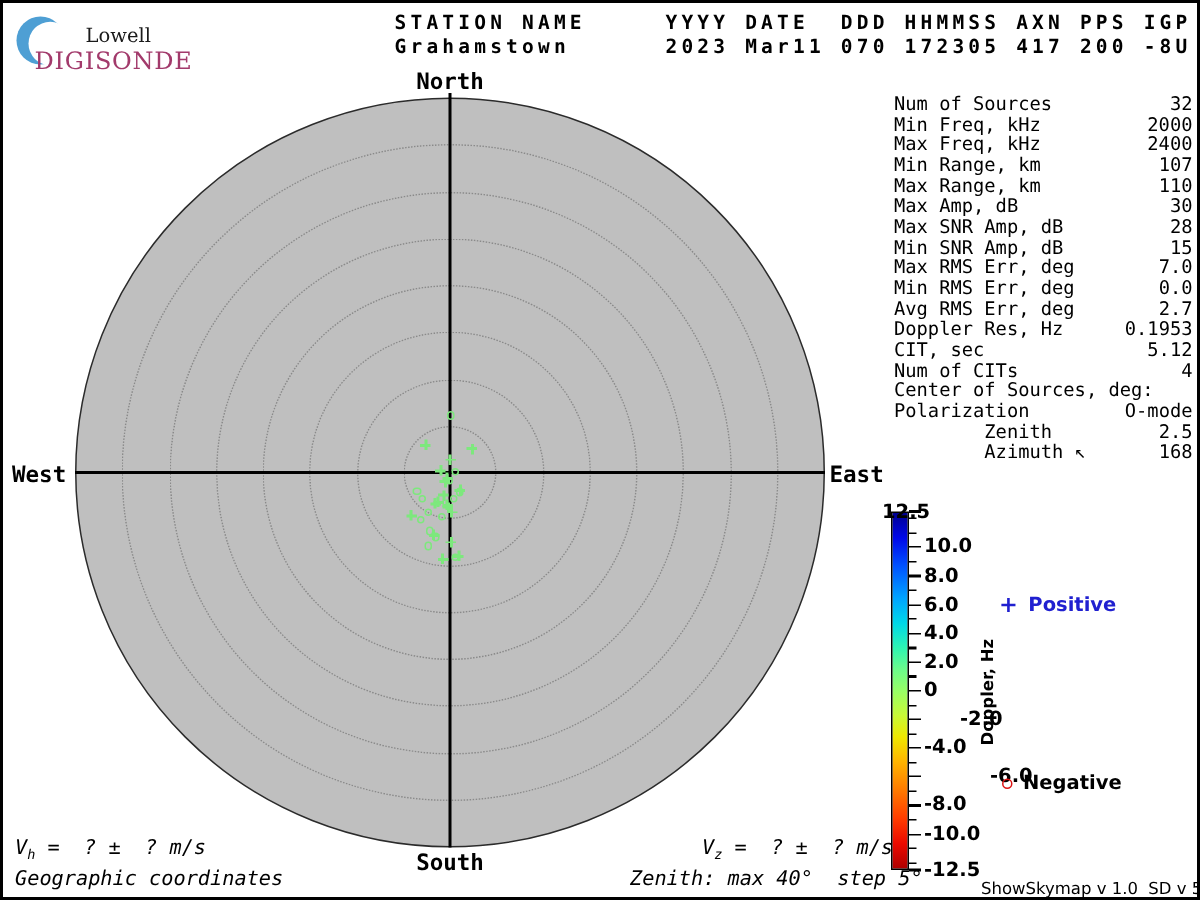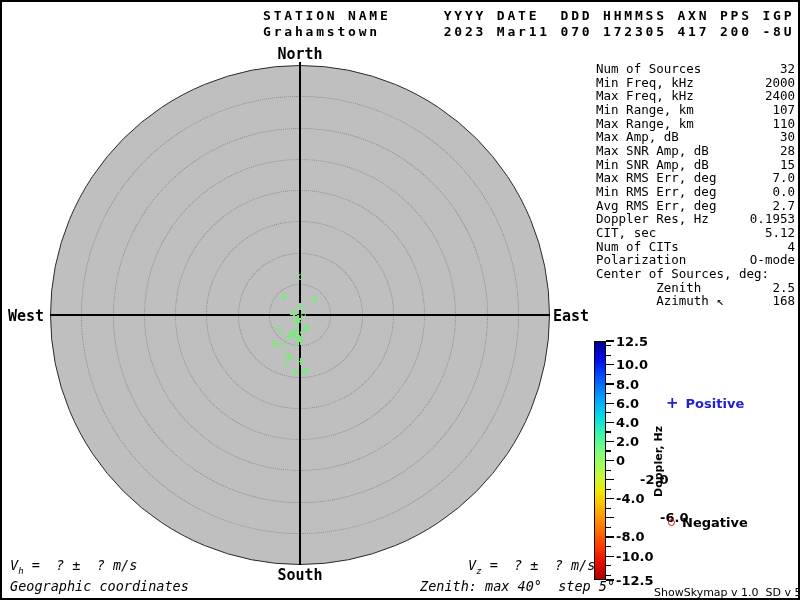--- a/index.html
+++ b/index.html
@@ -62,20 +62,28 @@
   #vz { left:466px; top:555px; }
   #zennote { left:418px; top:576px;text-align:right; }
   #version { position:absolute; left:652px; top:584px; font-family:"DejaVu Sans","Liberation Sans",sans-serif; font-size:11px; color:#000; white-space:pre; }
   sub { font-size:9px; }
 </style>
 </head>
 <body>
 
 <div id="frame">
 
+  <div id="logo">
+    <svg width="44" height="44">
+      <circle cx="17" cy="19" r="16" fill="#4E9FD4"></circle>
+      <circle cx="23.5" cy="21" r="14.5" fill="#ffffff"></circle>
+    </svg>
+    <span class="logo-lowell">Lowell</span>
+    <span class="logo-digisonde">DIGISONDE</span>
+  </div>
 
   <div id="hdr"><span>STATION NAME     YYYY DATE  DDD HHMMSS AXN PPS IGP</span>
 <span>Grahamstown      2023 Mar11 070 172305 417 200 -8U</span></div>
 
   <div id="lbl-north" class="compass">North</div>
   <div id="lbl-south" class="compass">South</div>
   <div id="lbl-west" class="compass">West</div>
   <div id="lbl-east" class="compass">East</div>
 
   <div id="plot-circle"></div>
@@ -176,26 +184,26 @@
       </div>
       <div class="stat-row">
         <span class="stat-label">CIT, sec</span>
         <span class="stat-value">5.12</span>
       </div>
       <div class="stat-row">
         <span class="stat-label">Num of CITs</span>
         <span class="stat-value">4</span>
       </div>
       <div class="stat-row">
+        <span class="stat-label">Center of Sources, deg:</span>
+        <span class="stat-value"></span>
+      </div>
+      <div class="stat-row">
         <span class="stat-label">Polarization</span>
         <span class="stat-value">O-mode</span>
-      </div>
-      <div class="stat-row">
-        <span class="stat-label">Center of Sources, deg:</span>
-        <span class="stat-value"></span>
       </div>
       <div class="stat-row">
         <span class="stat-label">        Zenith</span>
         <span class="stat-value">2.5</span>
       </div>
       <div class="stat-row">
         <span class="stat-label">        Azimuth ↖</span>
         <span class="stat-value">168</span>
       </div>
     </div>
@@ -210,21 +218,21 @@
       <div class="cbar-tick" style="left: 604px; top: 429.32px; width: 5px;"></div>
       <div class="cbar-tick" style="left: 604px; top: 448.44px; width: 5px;"></div>
       <div class="cbar-tick" style="left: 604px; top: 467.56px; width: 5px;"></div>
       <div class="cbar-tick" style="left: 604px; top: 486.68px; width: 5px;"></div>
       <div class="cbar-tick" style="left: 604px; top: 505.8px; width: 5px;"></div>
       <div class="cbar-tick" style="left: 604px; top: 524.92px; width: 5px;"></div>
       <div class="cbar-tick" style="left: 604px; top: 544.04px; width: 5px;"></div>
       <div class="cbar-tick" style="left: 604px; top: 563.16px; width: 5px;"></div>
       <div class="cbar-tick" style="left: 604px; top: 572.72px; width: 5px;"></div>
       <div class="cbar-tick" style="left: 604px; top: 338.4px; width: 8px;"></div>
-      <div class="cbar-label" style="left: 614px; top: 331.5px;">12.5</div>
+      <div class="cbar-label" style="left: 586px; top: 331.5px;">12.5</div>
       <div class="cbar-tick" style="left: 604px; top: 362.3px; width: 8px;"></div>
       <div class="cbar-label" style="left: 614px; top: 355.4px;">10.0</div>
       <div class="cbar-tick" style="left: 604px; top: 381.42px; width: 8px;"></div>
       <div class="cbar-label" style="left: 614px; top: 374.52px;">8.0</div>
       <div class="cbar-tick" style="left: 604px; top: 400.54px; width: 8px;"></div>
       <div class="cbar-label" style="left: 614px; top: 393.64px;">6.0</div>
       <div class="cbar-tick" style="left: 604px; top: 419.66px; width: 8px;"></div>
       <div class="cbar-label" style="left: 614px; top: 412.76px;">4.0</div>
       <div class="cbar-tick" style="left: 604px; top: 438.78px; width: 8px;"></div>
       <div class="cbar-label" style="left: 614px; top: 431.88px;">2.0</div>

